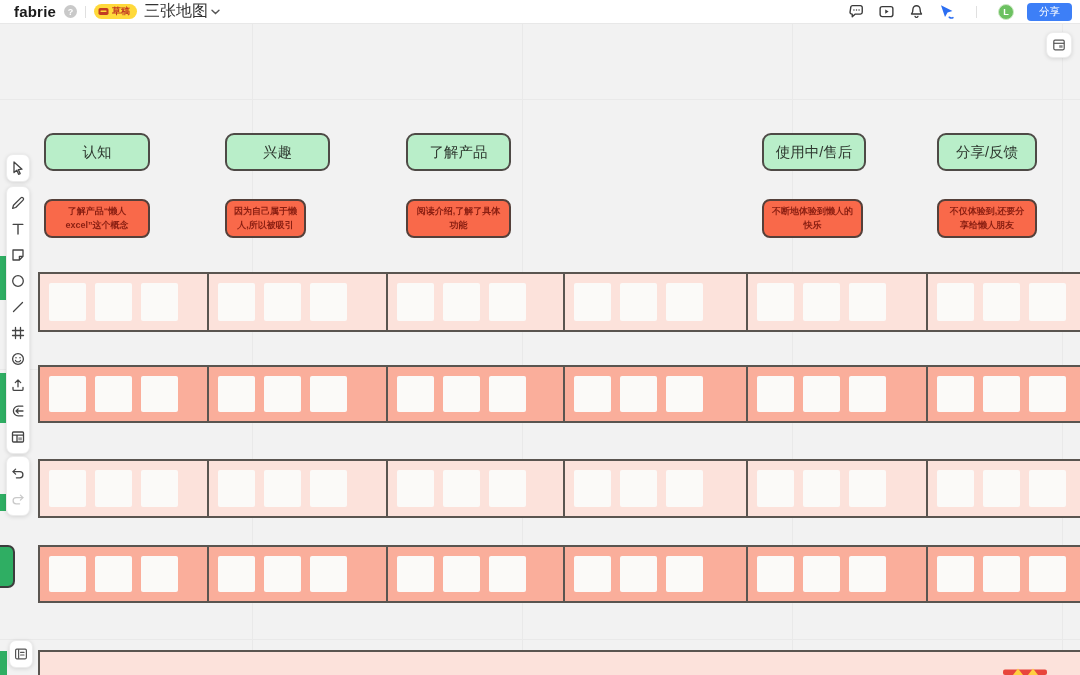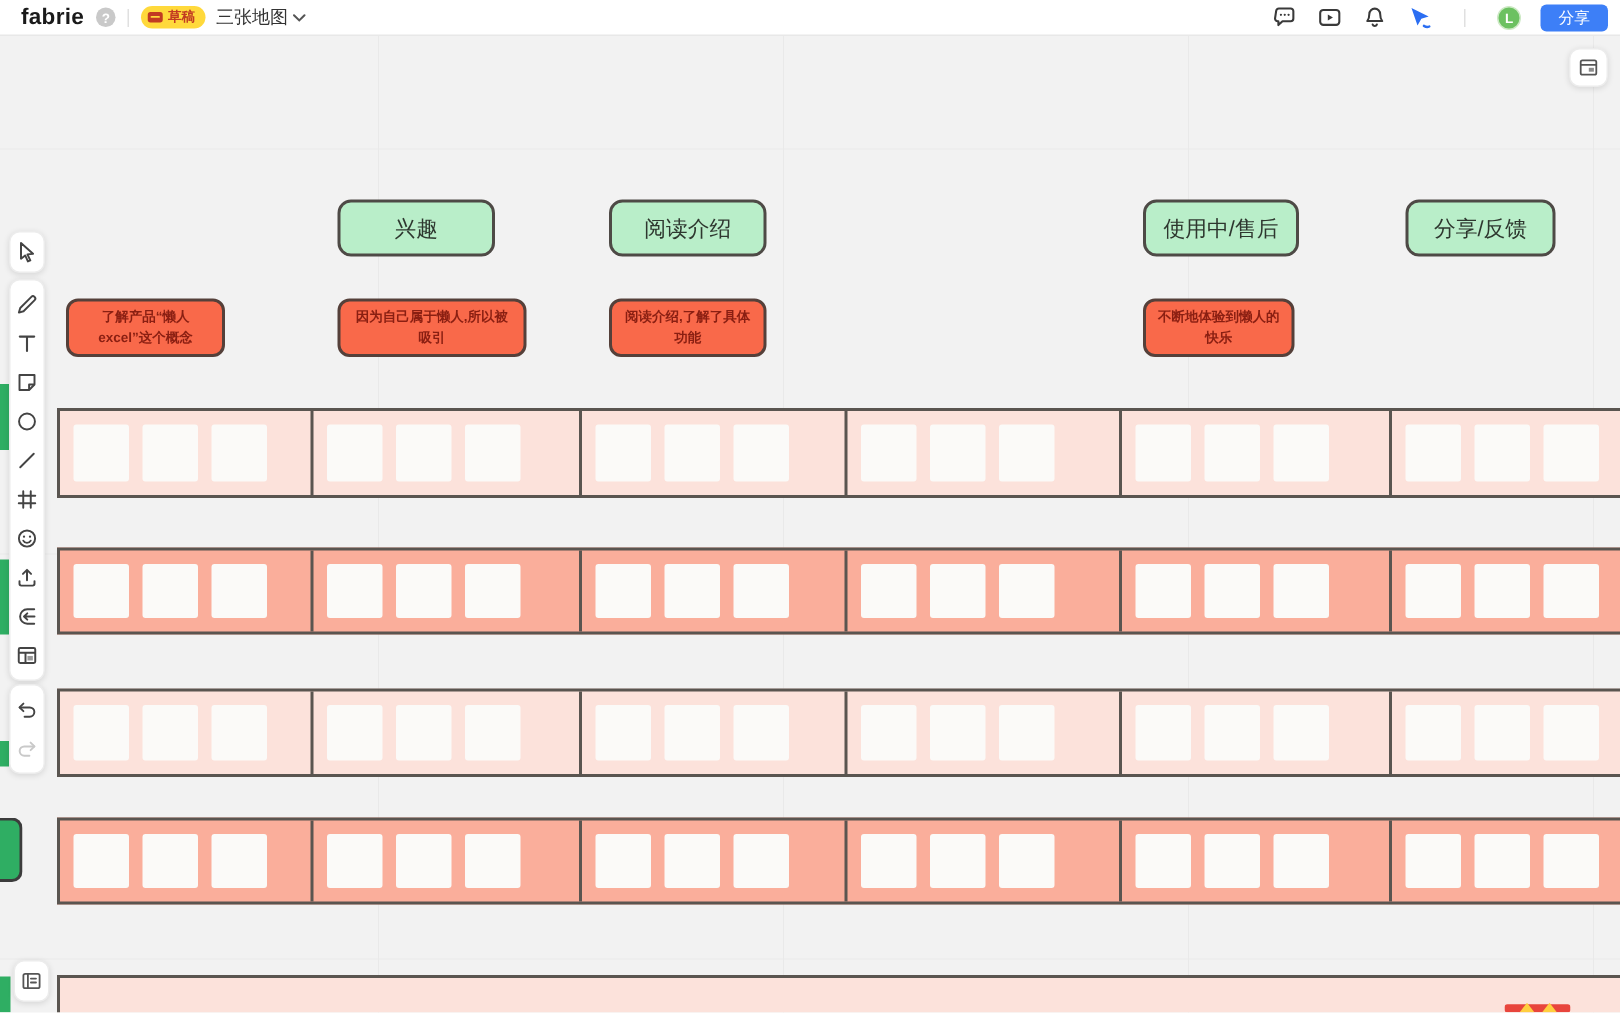--- a/index.html
+++ b/index.html
@@ -9,21 +9,21 @@
   
   .topbar { position:absolute; top:0; left:0; width:1080px; height:24px; background:#fff;
             border-bottom:1px solid #e8e8e8; display:flex; align-items:center; z-index:50; }
   .logo { font-weight:bold; font-size:15px; color:#1a1a1a; letter-spacing:.2px; margin-left:14px; }
   .help-circle { width:13px; height:13px; border-radius:50%; background:#c9c9c9; color:#fff; font-size:9px;
                  display:flex; align-items:center; justify-content:center; margin-left:8px; font-weight:bold; }
   .tb-divider { width:1px; height:12px; background:#e0e0e0; margin:0 8px; }
   .draft-badge { display:flex; align-items:center; gap:3px; background:var(--badge-yellow,#FFD93B);
                  border-radius:8px; height:15px; padding:0 7px 0 4px; }
   .draft-badge .txt { color:var(--badge-text,#C23B22); font-size:9px; font-weight:bold; }
-  .board-title { font-size:12px; color:#333; margin-left:7px; display:flex; align-items:center; gap:3px;justify-content:center; }
+  .board-title { font-size:16px; color:#333; margin-left:7px; display:flex; align-items:center; gap:3px;justify-content:center; }
   .tb-right { margin-left:auto; display:flex; align-items:center; gap:13px; padding-right:8px; }
   .tb-icon { width:17px; height:17px; display:flex; align-items:center; justify-content:center; cursor:pointer; }
   .avatar { width:16px; height:16px; border-radius:50%; background:#6CC161; border:1.5px solid #cde9c5;
             color:#fff; font-size:9px; font-weight:bold; display:flex; align-items:center; justify-content:center; }
   .share-btn { background:var(--accent-blue,#3D7FF7); color:#fff; font-size:10.5px; border:none; border-radius:4px;
                height:18px; padding:0 12px; cursor:pointer; }
 
   
   .canvas { position:absolute; top:24px; left:0; width:1080px; height:651px; background-color:#f2f2f2;
             background-image:linear-gradient(to right,#e9e9e9 1px,transparent 1px),
@@ -126,29 +126,31 @@
           </svg>
       </span>
       <div class="tb-divider"></div>
       <div class="avatar">L</div>
       <button class="share-btn">分享</button>
     </div>
   </div>
 
   <div class="canvas">
 
+    <div class="stage-header" style="left:44px;width:106px">认知</div>
     <div class="stage-header" style="left:225px;width:105px">兴趣</div>
-    <div class="stage-header" style="left:406px;width:105px">阅读介绍</div>
+    <div class="stage-header" style="left:406px;width:105px">了解产品</div>
     <div class="stage-header" style="left:762px;width:104px">使用中/售后</div>
     <div class="stage-header" style="left:937px;width:100px">分享/反馈</div>
 
     <div class="stage-note" style="left:44px;width:106px">了解产品“懒人excel”这个概念</div>
-    <div class="stage-note" style="left:225px;width:126px">因为自己属于懒人,所以被吸引</div>
+    <div class="stage-note" style="left:225px;width:81px">因为自己属于懒人,所以被吸引</div>
     <div class="stage-note" style="left:406px;width:105px">阅读介绍,了解了具体功能</div>
     <div class="stage-note" style="left:762px;width:101px">不断地体验到懒人的快乐</div>
+    <div class="stage-note" style="left:937px;width:100px">不仅体验到,还要分享给懒人朋友</div>
 
     <div id="lanes">
         <div class="lane light" style="top: 248px; height: 60px;">
           <div class="lane-cell" style="left: 0px; width: 169px;">
             <div class="placeholder" style="height: 38px;"></div>
             <div class="placeholder" style="height: 38px;"></div>
             <div class="placeholder" style="height: 38px;"></div>
           </div>
           <div class="lane-cell" style="left: 169px; width: 179px;">
             <div class="placeholder" style="height: 38px;"></div>

